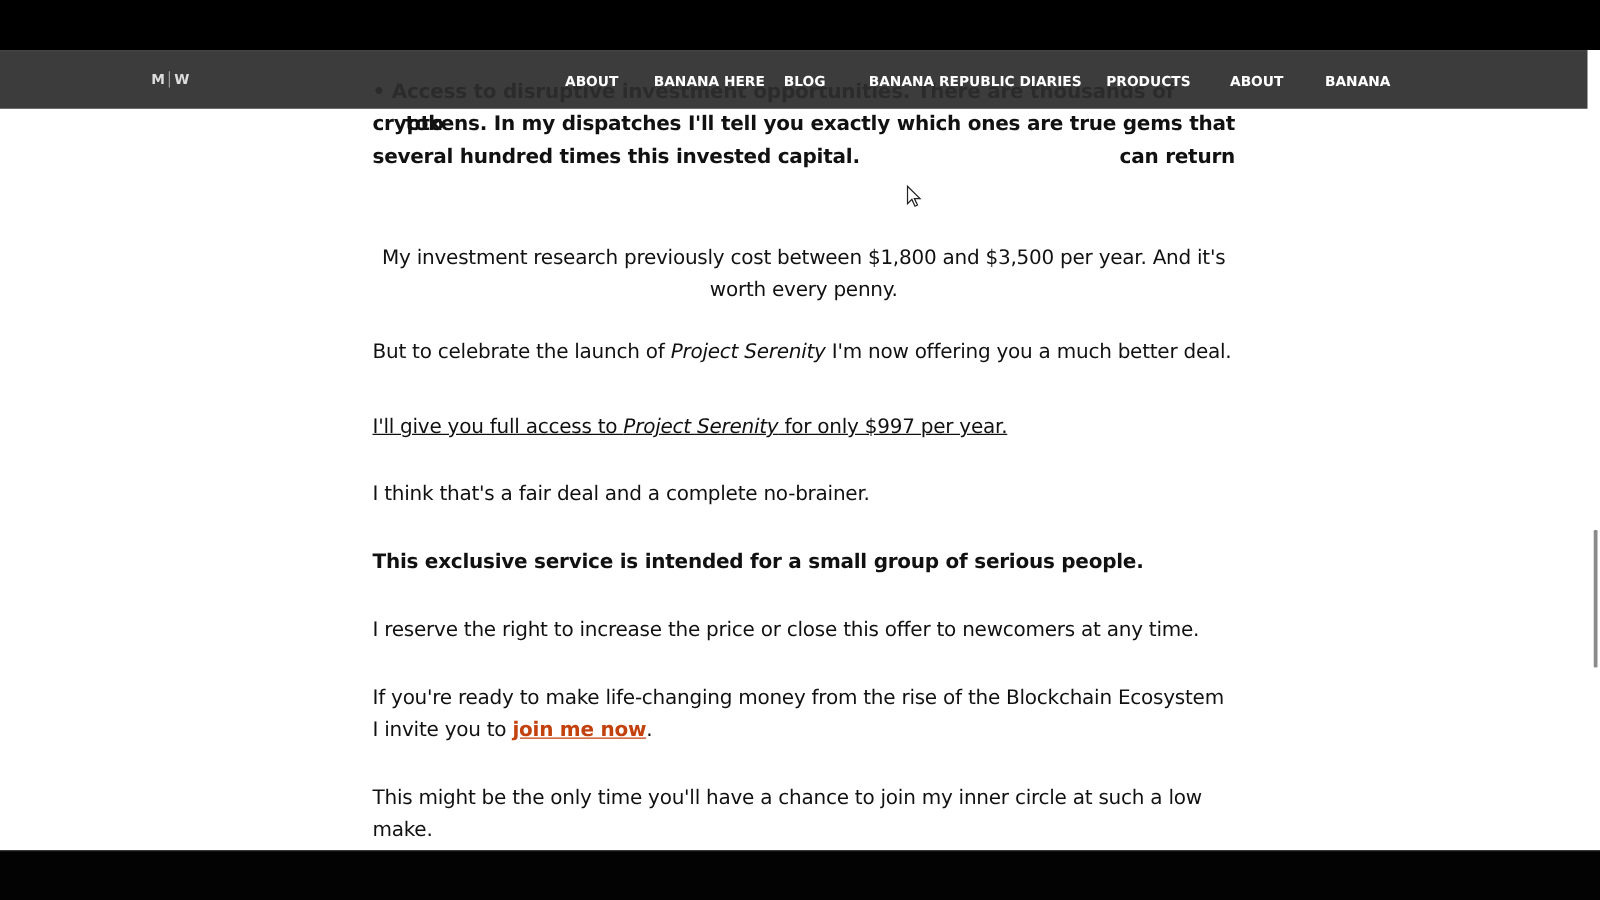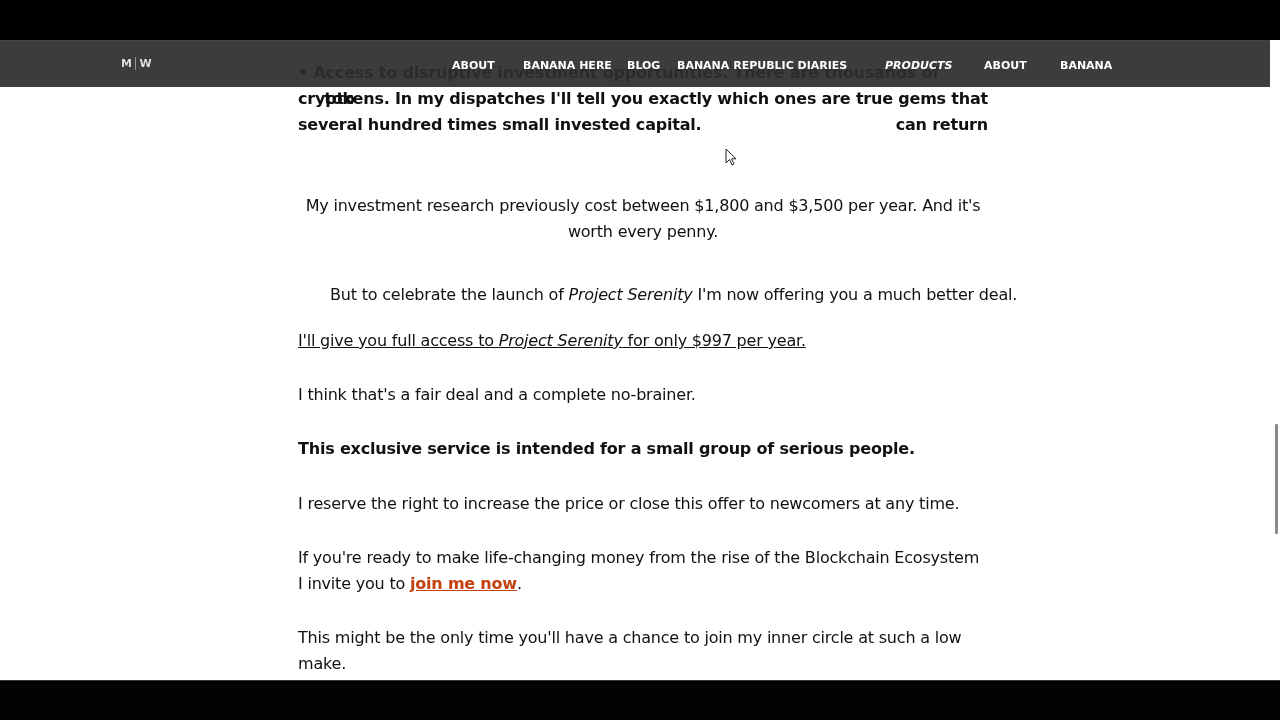--- a/index.html
+++ b/index.html
@@ -119,25 +119,25 @@
   </style>
 </head>
 <body>
 
 <div class="letterbox-top"></div>
 
 <div class="viewport">
   <div class="article">
     <p class="bold" style="top:20px;">• Access to disruptive investment opportunities. There are thousands of crypto</p>
     <p class="bold" style="top:46px;text-align:right;">tokens. In my dispatches I'll tell you exactly which ones are true gems that can return</p>
-    <p class="bold" style="top:72px;">several hundred times small invested capital.</p>
+    <p class="bold" style="top:72px;">several hundred times this invested capital.</p>
 
     <p style="top:153px;text-align:center;">My investment research previously cost between $1,800 and $3,500 per year. And it's worth every penny.</p>
 
-    <p style="top:242px;margin-left:32px;"><span>But to celebrate the launch of </span><em>Project Serenity</em><span> I'm now offering you a much better deal.</span></p>
+    <p style="top:228px;"><span>But to celebrate the launch of </span><em>Project Serenity</em><span> I'm now offering you a much better deal.</span></p>
 
     <p style="top:288px;text-decoration:underline;"><span>I'll give you full access to </span><em>Project Serenity</em><span> for only $997 per year.</span></p>
 
     <p style="top:342px;">I think that's a fair deal and a complete no-brainer.</p>
 
     <p class="bold" style="top:396px;">This exclusive service is intended for a small group of serious people.</p>
 
     <p style="top:451px;">I reserve the right to increase the price or close this offer to newcomers at any time.</p>
 
     <p style="top:505px;"><span>If you're ready to make life-changing money from the rise of the Blockchain Ecosystem I invite you to </span><a href="#">join me now</a><span>.</span></p>
@@ -148,22 +148,22 @@
 
 <nav class="navbar">
   <div class="logo">
     <span>M</span>
     <span class="sep"></span>
     <span>W</span>
   </div>
   <a class="nav-item" style="left:452px;">ABOUT</a>
   <a class="nav-item" style="left:523px;">BANANA HERE</a>
   <a class="nav-item" style="left:627px;">BLOG</a>
-  <a class="nav-item" style="left:677px;">BANANA REPUBLIC DIARIES</a>
-  <a class="nav-item" style="left:885px;font-style:italic;">PRODUCTS</a>
+  <a class="nav-item" style="left:695px;">BANANA REPUBLIC DIARIES</a>
+  <a class="nav-item" style="left:885px;">PRODUCTS</a>
   <a class="nav-item" style="left:984px;">ABOUT</a>
   <a class="nav-item" style="left:1060px;">BANANA</a>
 </nav>
 
 <div class="scrollbar-track">
   <div class="scrollbar-thumb"></div>
 </div>
 
 <svg class="cursor" width="14" height="20" viewBox="0 0 14 20">
   <path d="M1 1 L1 15 L4.5 11.5 L7 17 L9 16 L6.5 10.8 L11 10.8 Z" fill="#fff" stroke="#222" stroke-width="1"></path>

